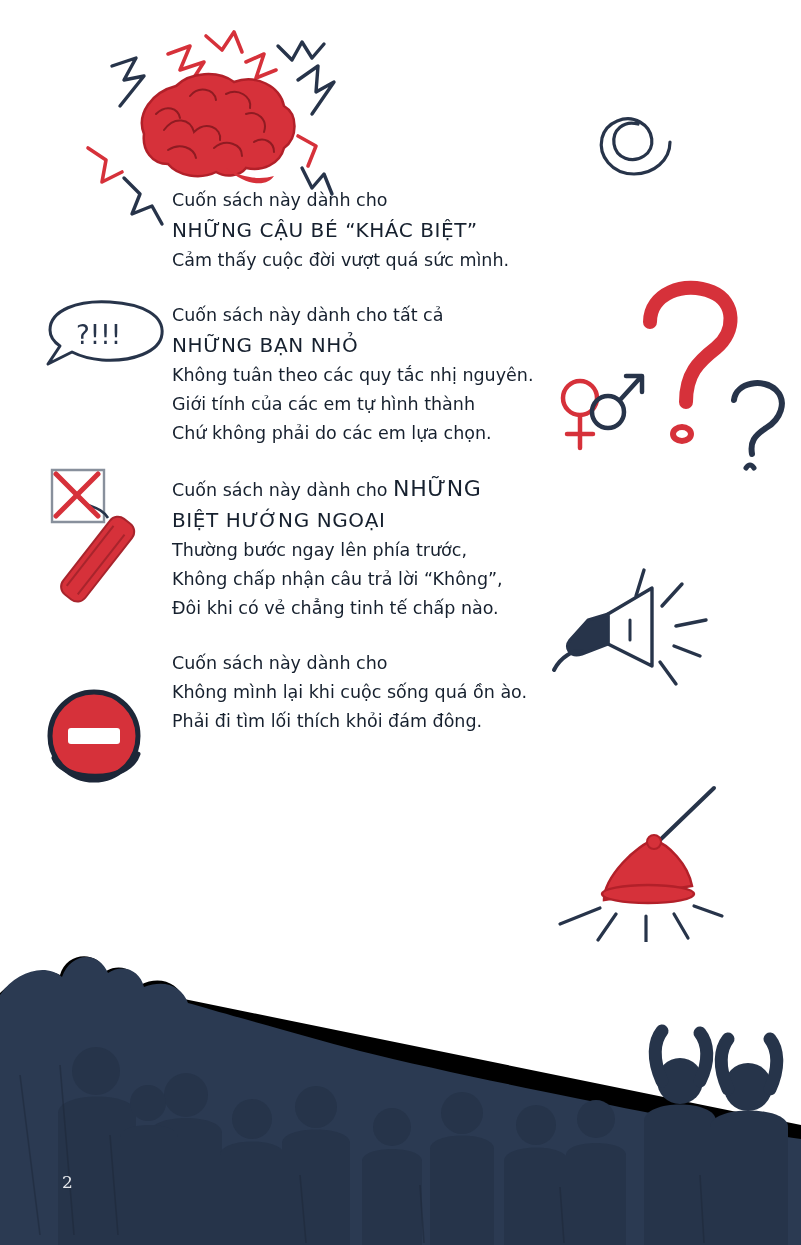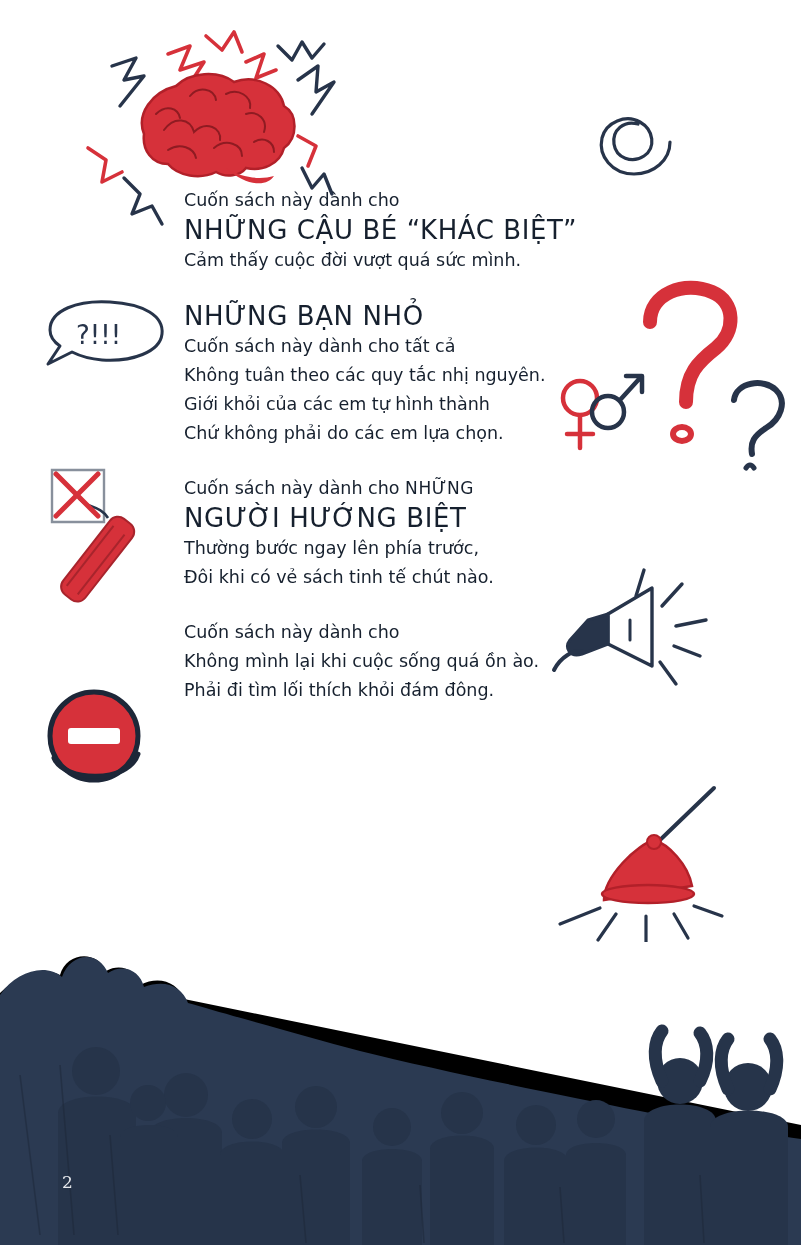--- a/index.html
+++ b/index.html
@@ -14,42 +14,42 @@
     position: relative;
     width: 801px;
     height: 1245px;
     overflow: hidden;
     background: #ffffff;
   }
 
   
   .poem {
     position: absolute;
-    left: 184px;
+    left: 172px;
     top: 186px;
     width: 420px;
   }
   .stanza {
     margin-bottom: 26px;
   }
   .line {
     font-family: "DejaVu Sans", sans-serif;
     font-size: 17.5px;
     line-height: 29px;
     color: #16202e;
     white-space: pre-wrap;
   }
   .line.caps {
-    font-size: 26px;
+    font-size: 20px;
     letter-spacing: 0.6px;
     line-height: 31px;
     color: #16202e;
   }
   .line.mixed .caps-part {
-    font-size: 17px;
+    font-size: 22px;
     letter-spacing: 0.6px;
   }
 
   
   .page-number {
     position: absolute;
     left: 62px;
     top: 1172px;
     font-size: 17px;
     color: #e8eaee;
@@ -298,32 +298,33 @@
 
   <div class="poem">
 
     <div class="stanza">
       <div class="line">Cuốn sách này dành cho</div>
       <div class="line caps">NHỮNG CẬU BÉ “KHÁC BIỆT”</div>
       <div class="line">Cảm thấy cuộc đời vượt quá sức mình.</div>
     </div>
 
     <div class="stanza">
+      <div class="line">Cuốn sách này dành cho tất cả</div>
       <div class="line caps">NHỮNG BẠN NHỎ</div>
-      <div class="line">Cuốn sách này dành cho tất cả</div>
       <div class="line">Không tuân theo các quy tắc nhị nguyên.</div>
-      <div class="line">Giới khỏi của các em tự hình thành</div>
+      <div class="line">Giới tính của các em tự hình thành</div>
       <div class="line">Chứ không phải do các em lựa chọn.</div>
     </div>
 
     <div class="stanza">
       <div class="line mixed"><span>Cuốn sách này dành cho </span><span class="caps-part">NHỮNG</span></div>
-      <div class="line caps">NGƯỜI HƯỚNG BIỆT</div>
+      <div class="line caps">BIỆT HƯỚNG NGOẠI</div>
       <div class="line">Thường bước ngay lên phía trước,</div>
-      <div class="line">Đôi khi có vẻ sách tinh tế chút nào.</div>
+      <div class="line">Không chấp nhận câu trả lời “Không”,</div>
+      <div class="line">Đôi khi có vẻ chẳng tinh tế chấp nào.</div>
     </div>
 
     <div class="stanza">
       <div class="line">Cuốn sách này dành cho</div>
       <div class="line">Không mình lại khi cuộc sống quá ồn ào.</div>
       <div class="line">Phải đi tìm lối thích khỏi đám đông.</div>
     </div>
 
   </div>
 

